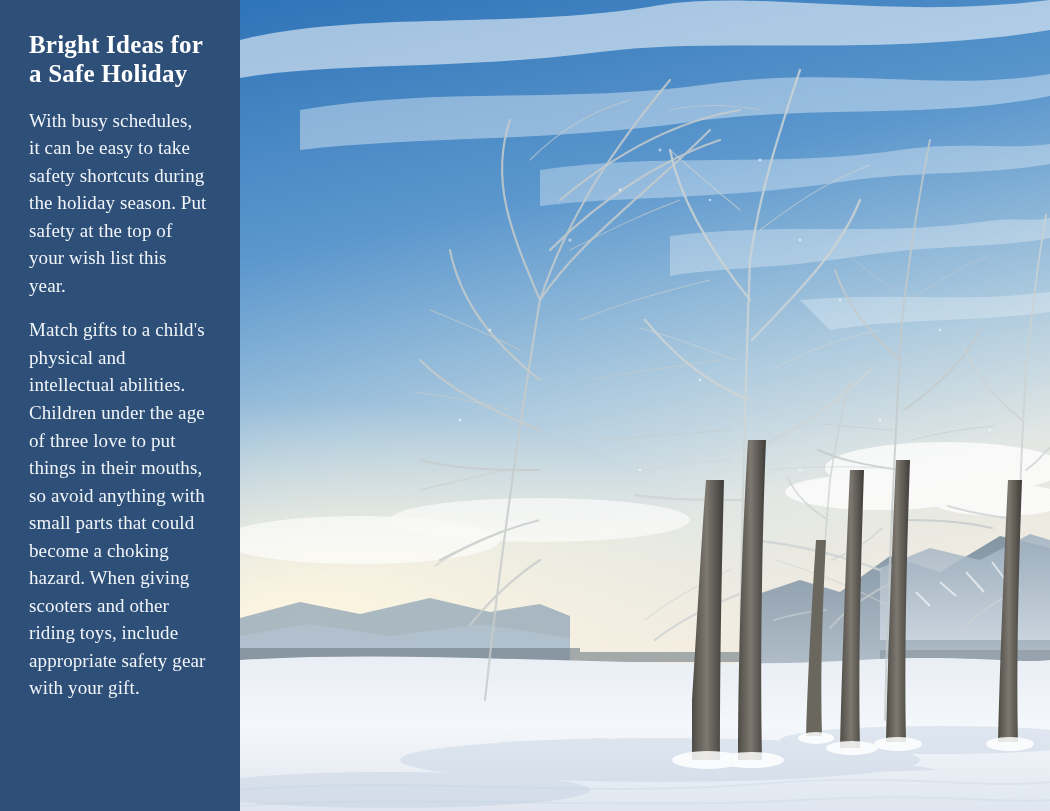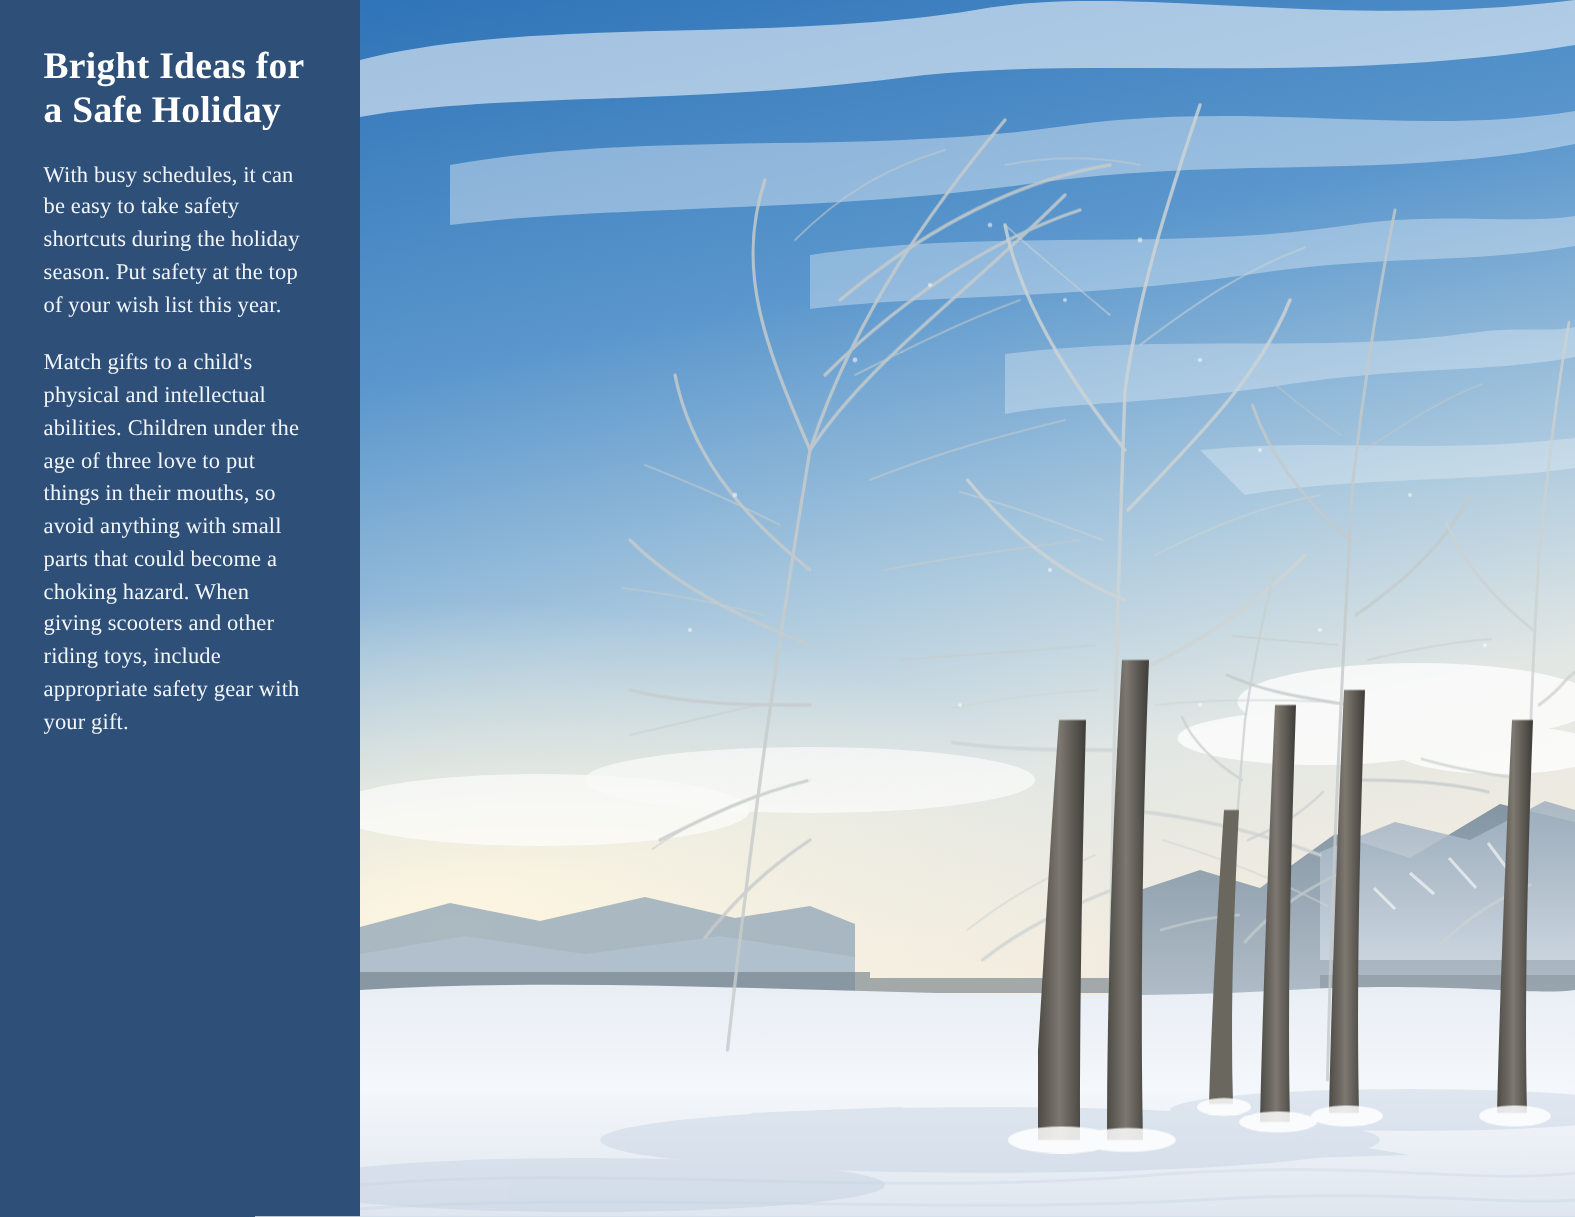--- a/index.html
+++ b/index.html
@@ -36,21 +36,21 @@
     font-weight: bold;
     font-size: 25px;
     line-height: 1.17;
     letter-spacing: 0.2px;
     margin: 0 0 18px 0;
     color: #ffffff;
   }
   .body-copy p {
     margin: 0 0 17px 0;
     font-family: "Liberation Serif", serif;
-    font-size: 15px;
+    font-size: 19px;
     line-height: 1.45;
     color: #f2f5f9;
     letter-spacing: 0.1px;
   }
   .body-copy p:last-child {
     margin-bottom: 0;
   }
   
   .photo {
     position: relative;

